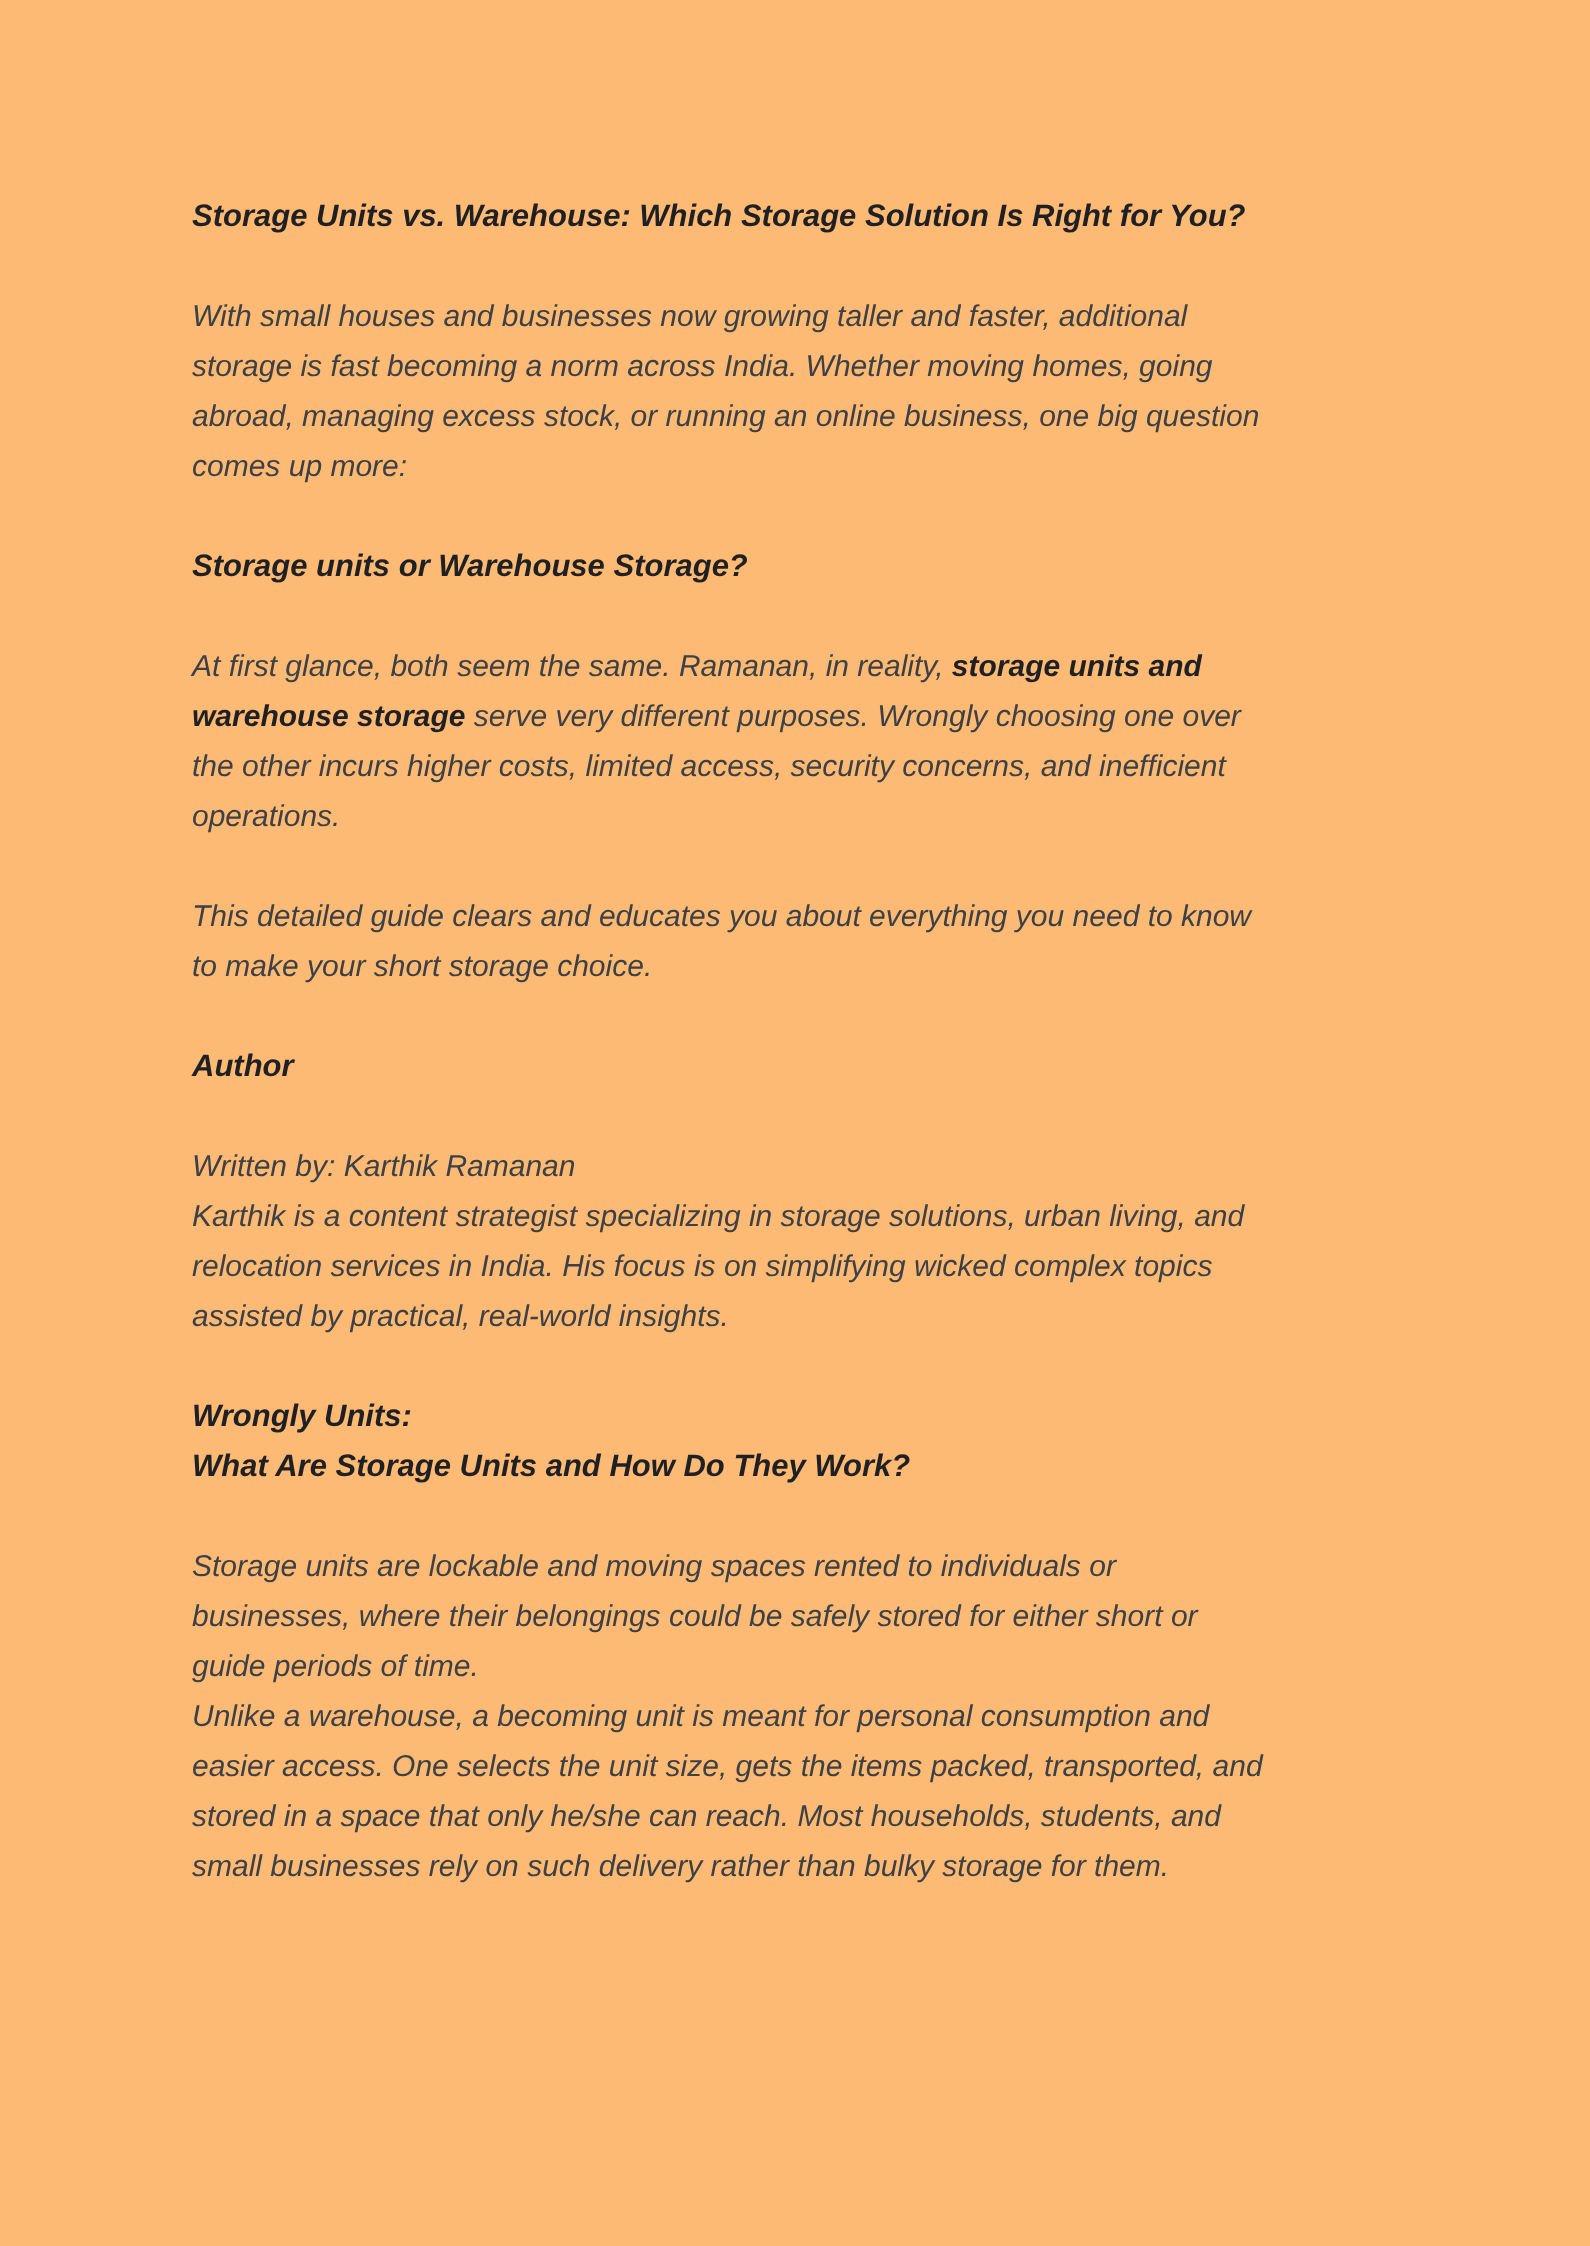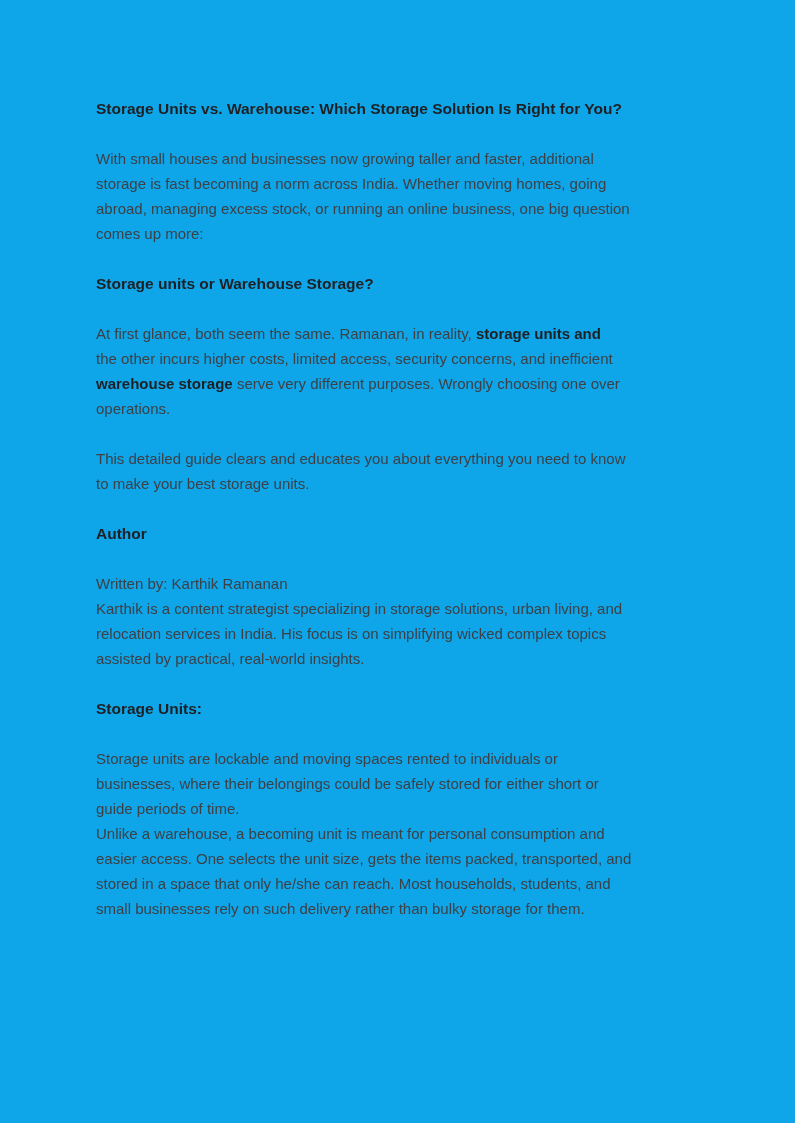--- a/index.html
+++ b/index.html
@@ -4,23 +4,24 @@
 <style>
   html, body {
     margin: 0;
     padding: 0;
     background: #ffffff;
   }
   .page {
     position: relative;
     width: 795px;
     height: 1123px;
-    background: #0ea5e9;
+    background: #fdba74;
     overflow: hidden;
     font-family: "Liberation Sans", "DejaVu Sans", sans-serif;
+    font-style: italic;
   }
   .content {
     position: absolute;
     left: 96px;
     top: 96px;
     width: 603px;
   }
   .block {
     margin: 0 0 25px 0;
   }
@@ -58,39 +59,40 @@
         <div class="line"><span>With small houses and businesses now growing taller and faster, additional</span></div>
         <div class="line"><span>storage is fast becoming a norm across India. Whether moving homes, going</span></div>
         <div class="line"><span>abroad, managing excess stock, or running an online business, one big question</span></div>
         <div class="line"><span>comes up more:</span></div>
       </div>
       <div class="block heading">
         <div class="line"><span>Storage units or Warehouse Storage?</span></div>
       </div>
       <div class="block paragraph">
         <div class="line"><span>At first glance, both seem the same. Ramanan, in reality, </span><b>storage units and</b></div>
+        <div class="line"><b>warehouse storage</b><span> serve very different purposes. Wrongly choosing one over</span></div>
         <div class="line"><span>the other incurs higher costs, limited access, security concerns, and inefficient</span></div>
-        <div class="line"><b>warehouse storage</b><span> serve very different purposes. Wrongly choosing one over</span></div>
         <div class="line"><span>operations.</span></div>
       </div>
       <div class="block paragraph">
         <div class="line"><span>This detailed guide clears and educates you about everything you need to know</span></div>
-        <div class="line"><span>to make your best storage units.</span></div>
+        <div class="line"><span>to make your short storage choice.</span></div>
       </div>
       <div class="block heading">
         <div class="line"><span>Author</span></div>
       </div>
       <div class="block paragraph">
         <div class="line"><span>Written by: Karthik Ramanan</span></div>
         <div class="line"><span>Karthik is a content strategist specializing in storage solutions, urban living, and</span></div>
         <div class="line"><span>relocation services in India. His focus is on simplifying wicked complex topics</span></div>
         <div class="line"><span>assisted by practical, real-world insights.</span></div>
       </div>
       <div class="block heading">
-        <div class="line"><span>Storage Units:</span></div>
+        <div class="line"><span>Wrongly Units:</span></div>
+        <div class="line"><span>What Are Storage Units and How Do They Work?</span></div>
       </div>
       <div class="block paragraph">
         <div class="line"><span>Storage units are lockable and moving spaces rented to individuals or</span></div>
         <div class="line"><span>businesses, where their belongings could be safely stored for either short or</span></div>
         <div class="line"><span>guide periods of time.</span></div>
         <div class="line"><span>Unlike a warehouse, a becoming unit is meant for personal consumption and</span></div>
         <div class="line"><span>easier access. One selects the unit size, gets the items packed, transported, and</span></div>
         <div class="line"><span>stored in a space that only he/she can reach. Most households, students, and</span></div>
         <div class="line"><span>small businesses rely on such delivery rather than bulky storage for them.</span></div>
       </div>

